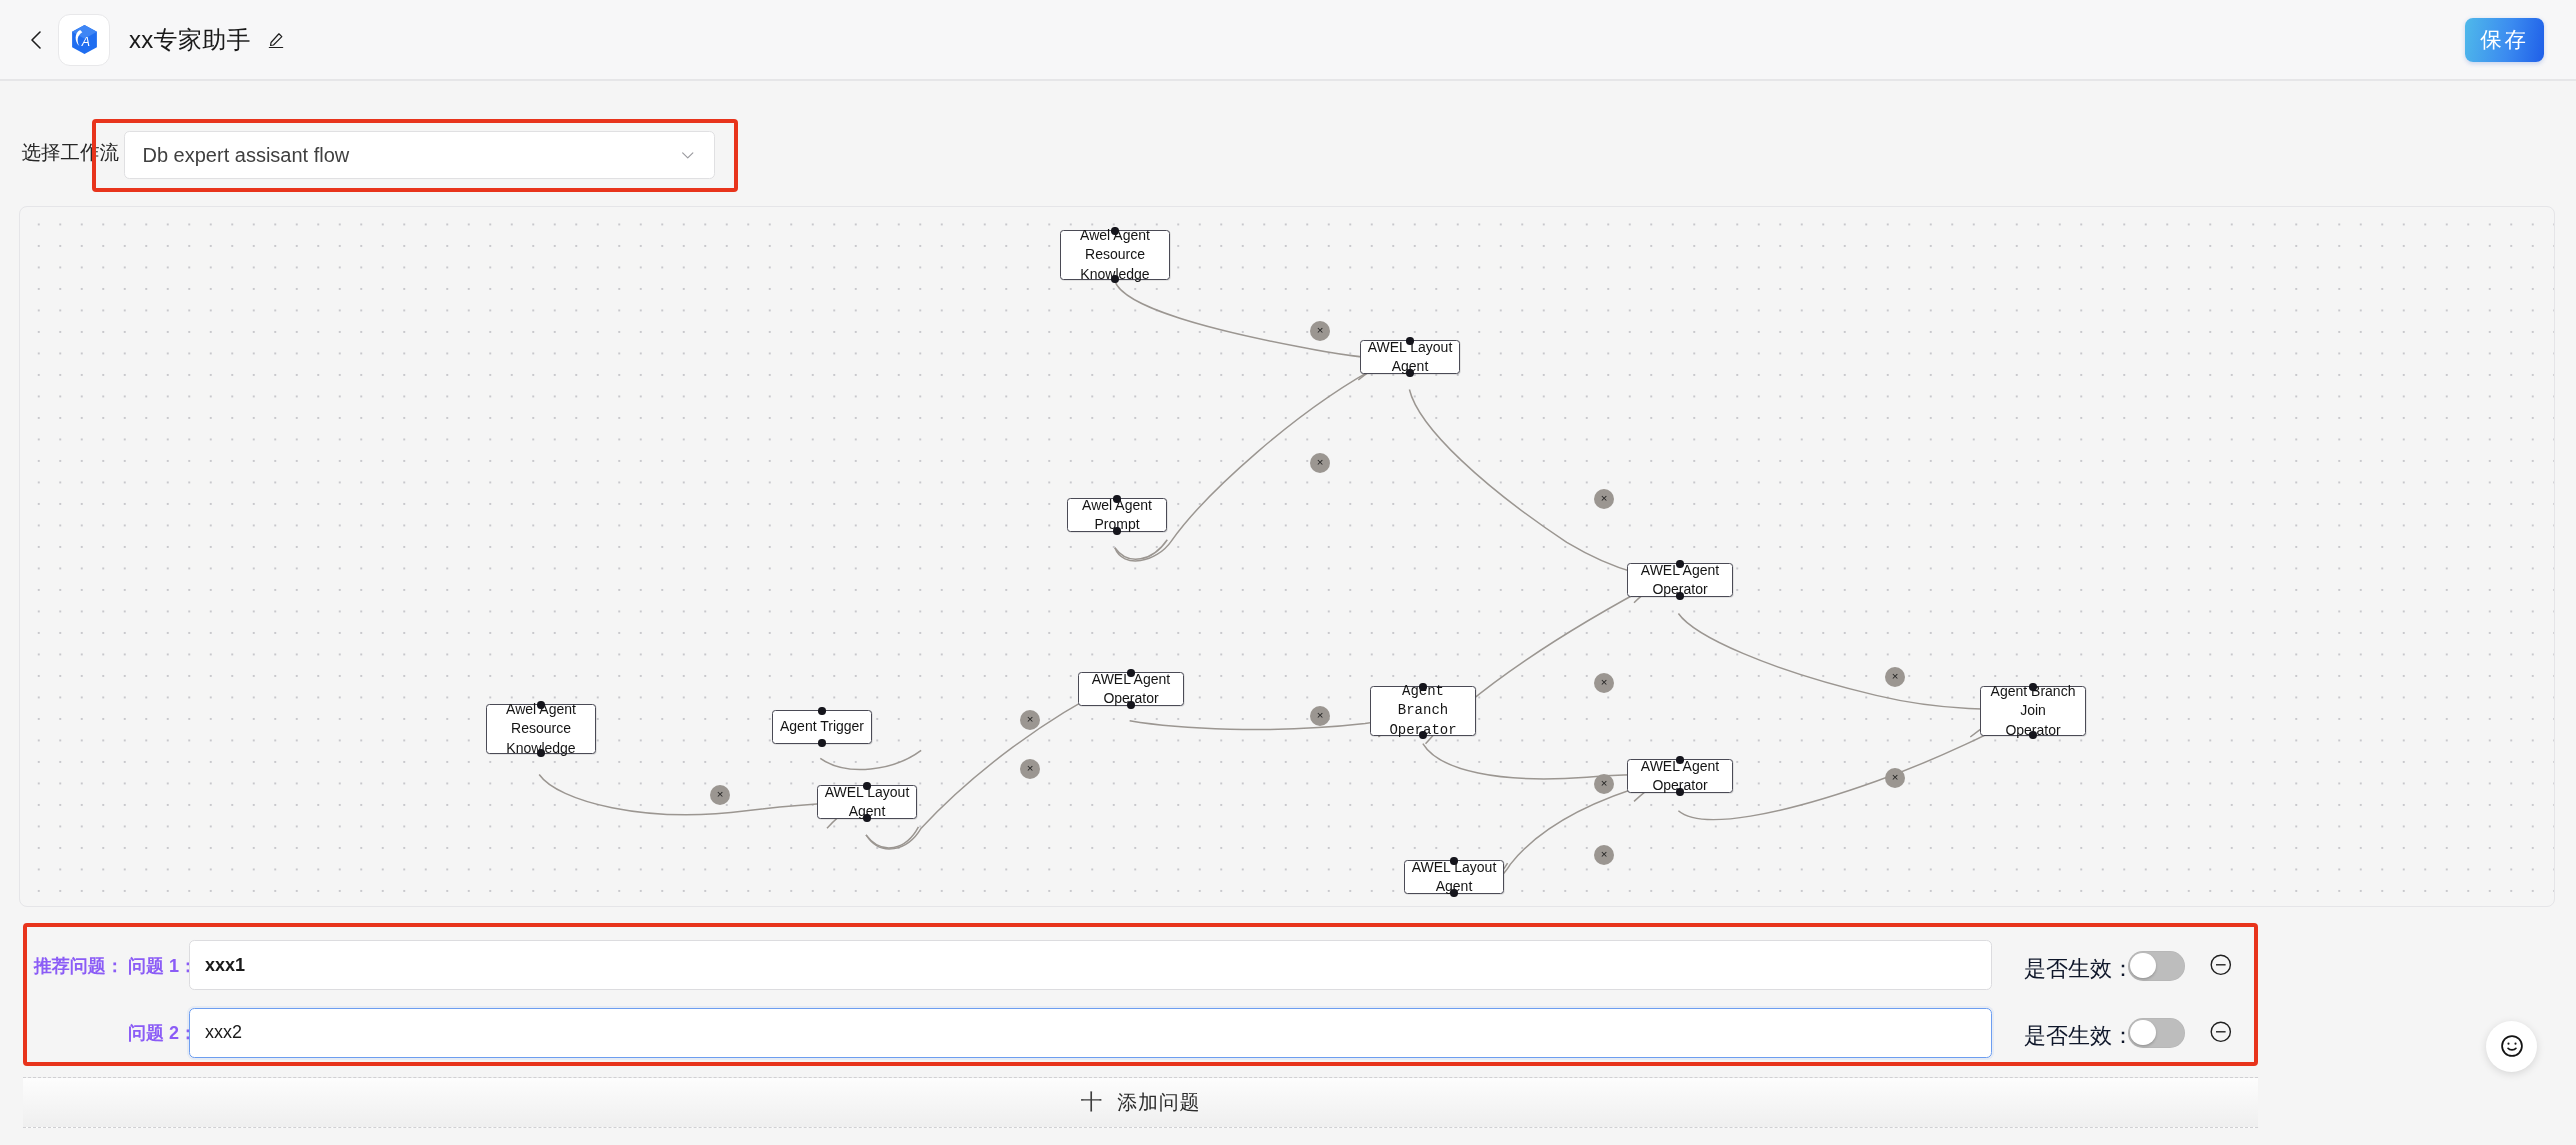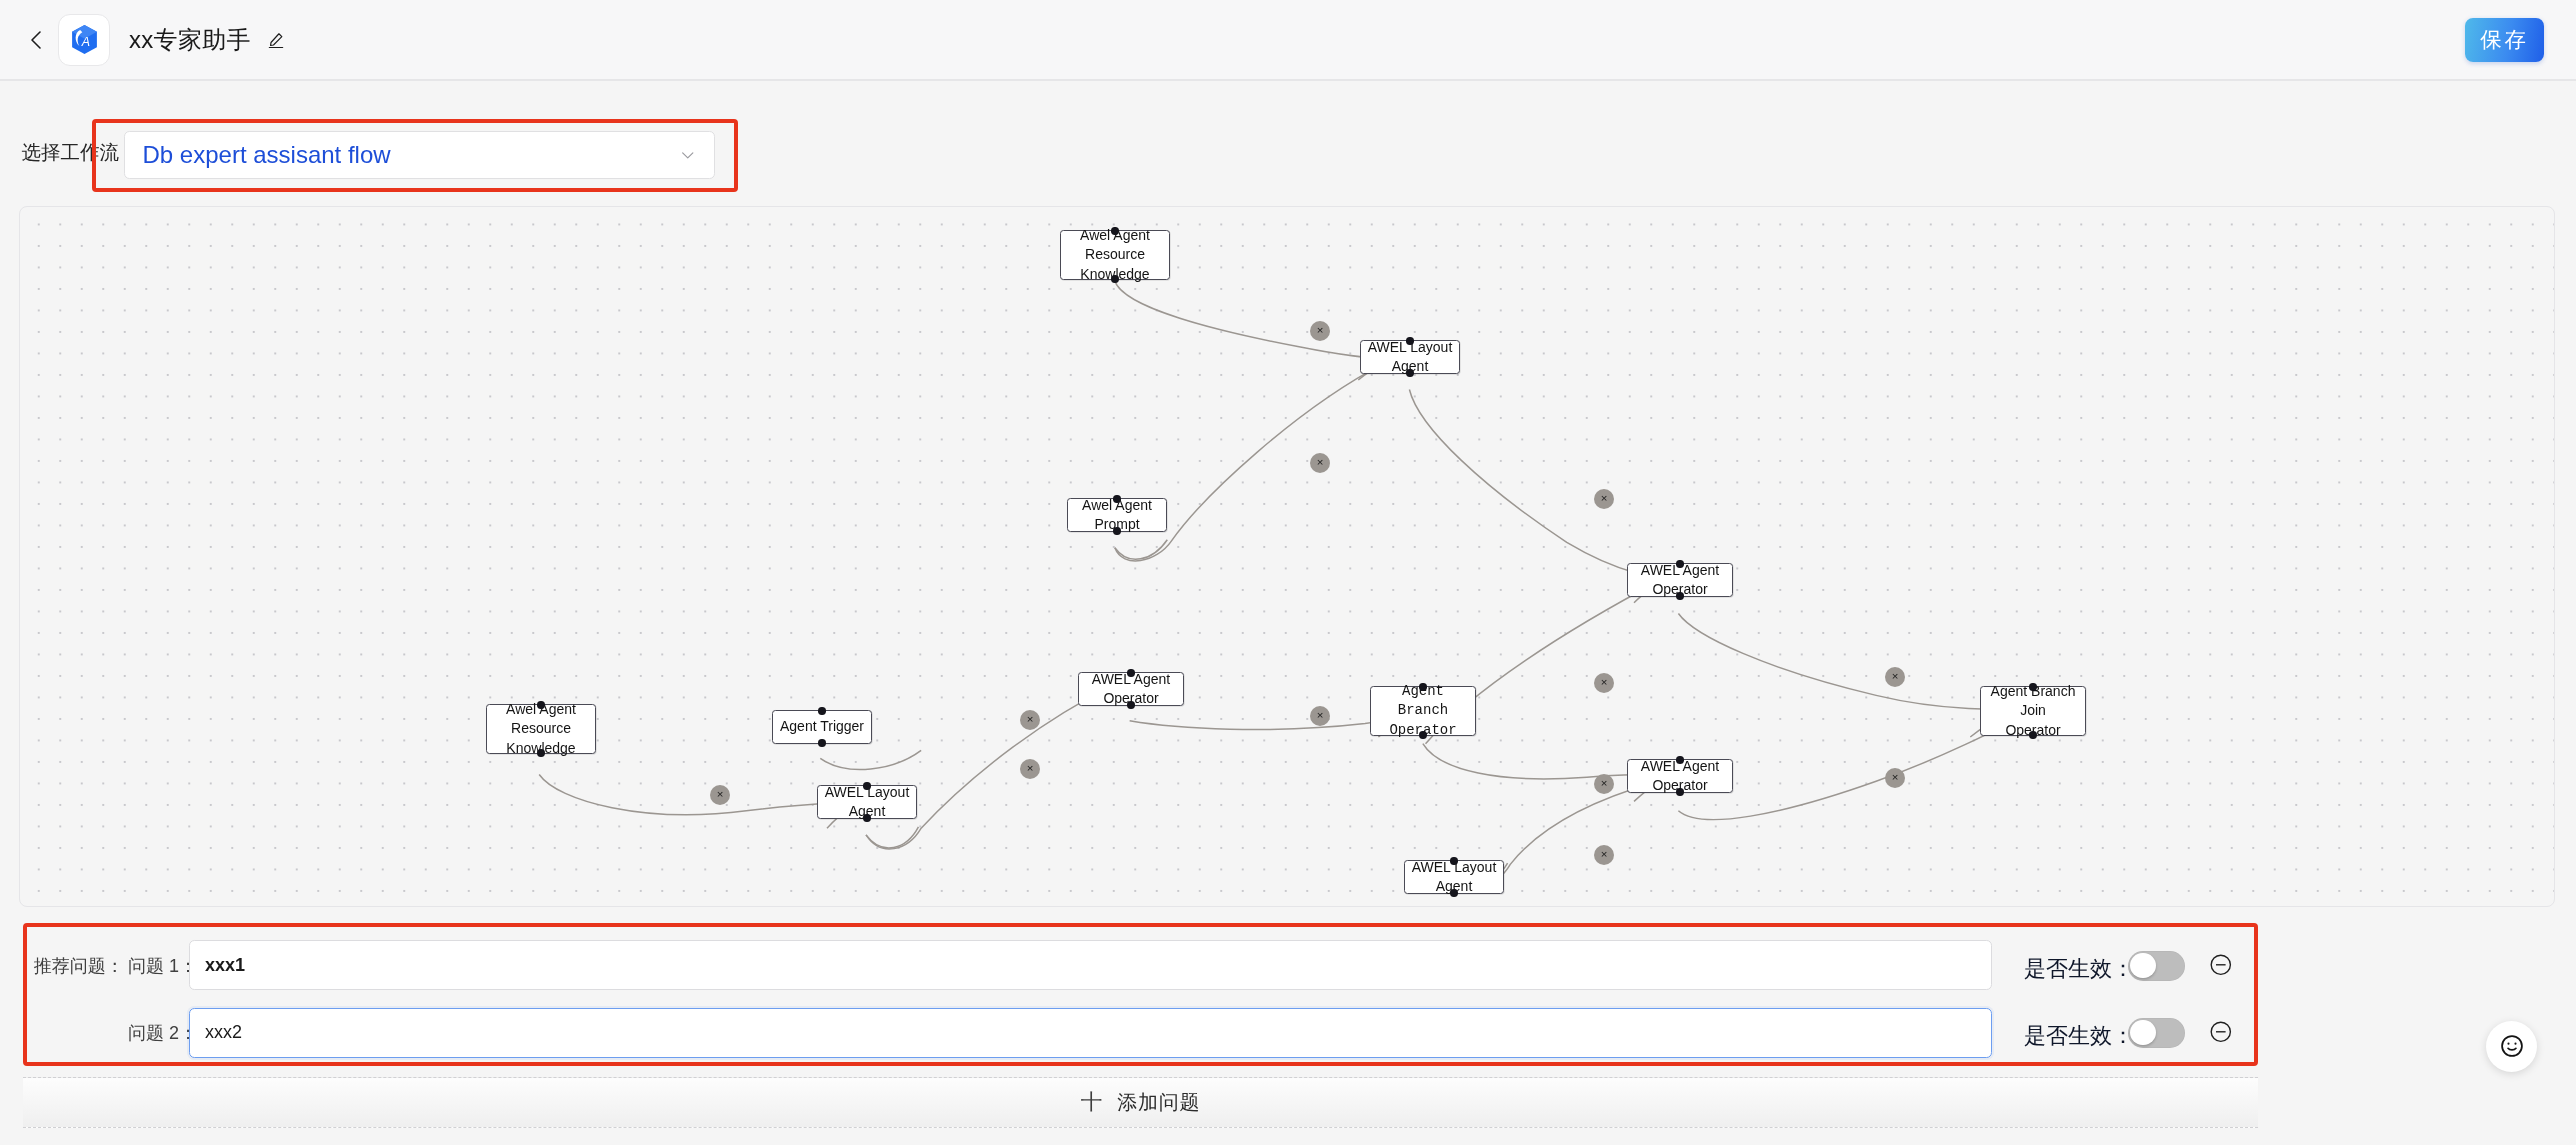--- a/index.html
+++ b/index.html
@@ -60,21 +60,21 @@
     border: 4.7px solid #e8341c; border-radius: 4px;
     background: transparent;
   }
   .wf-select {
     position: absolute; left: 124px; top: 131px;
     width: 591px; height: 48px;
     background: #ffffff; border: 1.3px solid #e0e0e2; border-radius: 5.4px;
     display: flex; align-items: center; cursor: pointer;
   }
   .wf-select-value {
-    margin-left: 17.5px; font-size: 24px; color: #1d4ed8; white-space: nowrap;
+    margin-left: 17.5px; font-size: 20px; color: #404040; white-space: nowrap;
   }
   .wf-chevron {
     position: absolute; right: 17.5px; top: 50%; transform: translateY(-50%);
     display: flex; align-items: center;
   }
 
   
   .canvas {
     position: absolute; left: 19px; top: 206px;
     width: 2536px; height: 701px;
@@ -116,21 +116,21 @@
   .q-redbox {
     position: absolute; left: 23px; top: 923px;
     width: 2235px; height: 143px;
     border: 4.7px solid #e8341c; border-radius: 4px;
     background: #f5f5f5;
   }
   .q-row { position: absolute; left: 0; width: 100%; height: 55px; display: flex; align-items: center; }
   .q-row.r1 { top: 10.8px; }
   .q-row.r2 { top: 78px; }
   .q-prefix {
-    position: absolute; font-size: 18px; color: #404040; white-space: nowrap;
+    position: absolute; font-size: 18px; color: #8b5cf6; white-space: nowrap; font-weight: bold;
   }
   .q-input {
     position: absolute; height: 50px;
     background: #ffffff; border: 1.3px solid #dcdcdf; border-radius: 5.4px;
     display: flex; align-items: center; cursor: text;
   }
   .q-input.focused { border: 1.3px solid #6d9ef0; box-shadow: 0 0 0 2px rgba(100,150,240,.10); }
   .q-input-value { margin-left: 15px; font-size: 18px; color: #1b1b1b; }
   .q-toggle-label { position: absolute; font-size: 22px; color: #0f172a; white-space: nowrap; }
   .switch {

